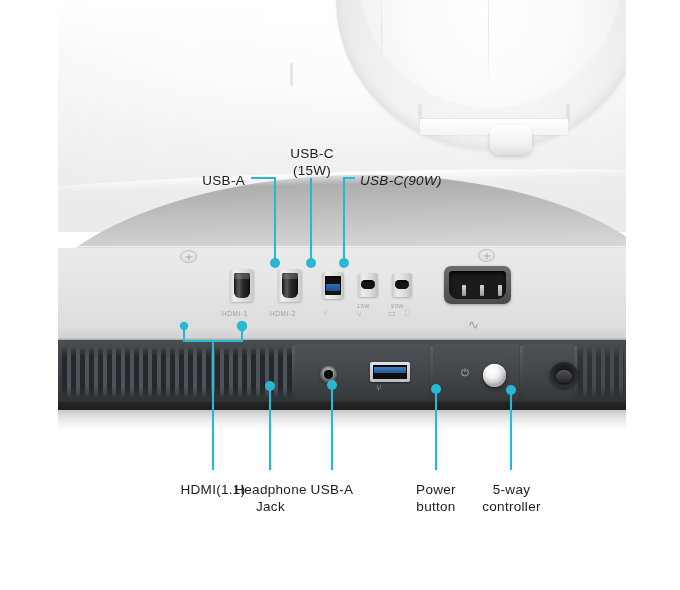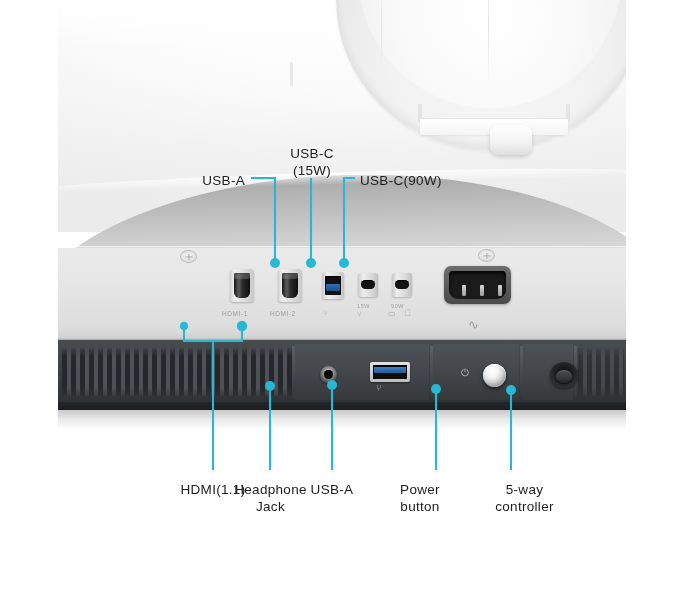--- a/index.html
+++ b/index.html
@@ -437,27 +437,27 @@
       <circle cx="332" cy="385" r="5"></circle>
       <circle cx="436" cy="389" r="5"></circle>
       <circle cx="511" cy="390" r="5"></circle>
     </g>
   </svg>
 
   <div>
     <div class="clabel r" style="left:130px;top:173px;width:115px;">USB-A</div>
     <div class="clabel c" style="left:257px;top:146px;width:110px;">USB-C
 (15W)</div>
-    <div class="clabel" style="left:360px;top:173px;width:150px;">USB-C(90W)</div>
+    <div class="clabel" style="left:360px;top:173px;width:150px;font-style:italic;">USB-C(90W)</div>
   </div>
 
   <div>
     <div class="clabel c" style="left:156px;top:482px;width:114px;">HDMI(1.1)</div>
     <div class="clabel c" style="left:228px;top:482px;width:85px;">Headphone
 Jack</div>
     <div class="clabel c" style="left:292px;top:482px;width:80px;">USB-A</div>
-    <div class="clabel c" style="left:380px;top:482px;width:80px;">Power
+    <div class="clabel c" style="left:396px;top:482px;width:80px;">Power
 button</div>
-    <div class="clabel c" style="left:472px;top:482px;width:105px;">5-way
+    <div class="clabel c" style="left:459px;top:482px;width:105px;">5-way
 controller</div>
   </div>
 
 </div>
 
 </body></html>

